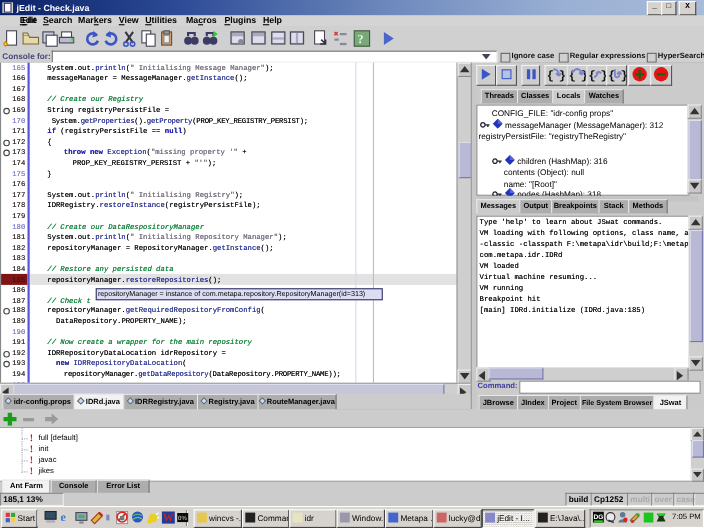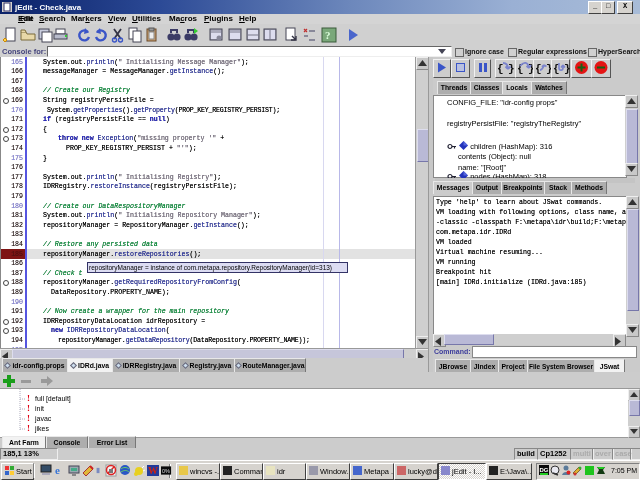--- a/index.html
+++ b/index.html
@@ -362,21 +362,28 @@
       </div>
 
  <div class="tabrow" style="left:0px;top:24px;width:204px;height:12px">
   <div class="tab" style="left:4px;width:32px;line-height:12px">Threads</div>
   <div class="tab" style="left:37px;width:31px;line-height:12px">Classes</div>
   <div class="tab sel2" style="left:69px;width:28px;line-height:12px">Locals</div>
   <div class="tab" style="left:98px;width:34px;line-height:12px">Watches</div>
  </div>
  <div id="tree">
         <div class="trow" style="left:13px;top:2px">CONFIG_FILE: "idr-config props"</div>
-        <div class="trow" style="left:13px;top:23px">registryPersistFile: "registryTheRegistry"</div>
+        <div class="trow" style="left:2px;top:12px"><svg width="10" height="7" style="vertical-align:-1px">
+            <circle cx="3" cy="3.5" r="2" fill="none" stroke="#223" stroke-width="1.2"></circle>
+            <path d="M5 3.5 L9 3.5 M7.5 3.5 L7.5 5.5" stroke="#223" stroke-width="1.2"></path>
+          </svg> <svg width="9" height="9" style="vertical-align:-1px">
+            <path d="M4.5 0 L9 4.5 L4.5 9 L0 4.5 Z" fill="#2233bb"></path>
+            <path d="M4.5 0 L9 4.5 L4.5 4.5 Z" fill="#5566dd"></path>
+          </svg> messageManager (MessageManager): 312</div>
+        <div class="trow" style="left:1px;top:23px">registryPersistFile: "registryTheRegistry"</div>
         <div class="trow" style="left:13px;top:45px"><svg width="10" height="7" style="vertical-align:-1px">
             <circle cx="3" cy="3.5" r="2" fill="none" stroke="#223" stroke-width="1.2"></circle>
             <path d="M5 3.5 L9 3.5 M7.5 3.5 L7.5 5.5" stroke="#223" stroke-width="1.2"></path>
           </svg> <svg width="9" height="9" style="vertical-align:-1px">
             <path d="M4.5 0 L9 4.5 L4.5 9 L0 4.5 Z" fill="#2233bb"></path>
             <path d="M4.5 0 L9 4.5 L4.5 4.5 Z" fill="#5566dd"></path>
           </svg> children (HashMap): 316</div>
         <div class="trow" style="left:24px;top:56px">contents (Object): null</div>
         <div class="trow" style="left:24px;top:67px">name: "[Root]"</div>
         <div class="trow" style="left:13px;top:75px"><svg width="10" height="7" style="vertical-align:-1px">

